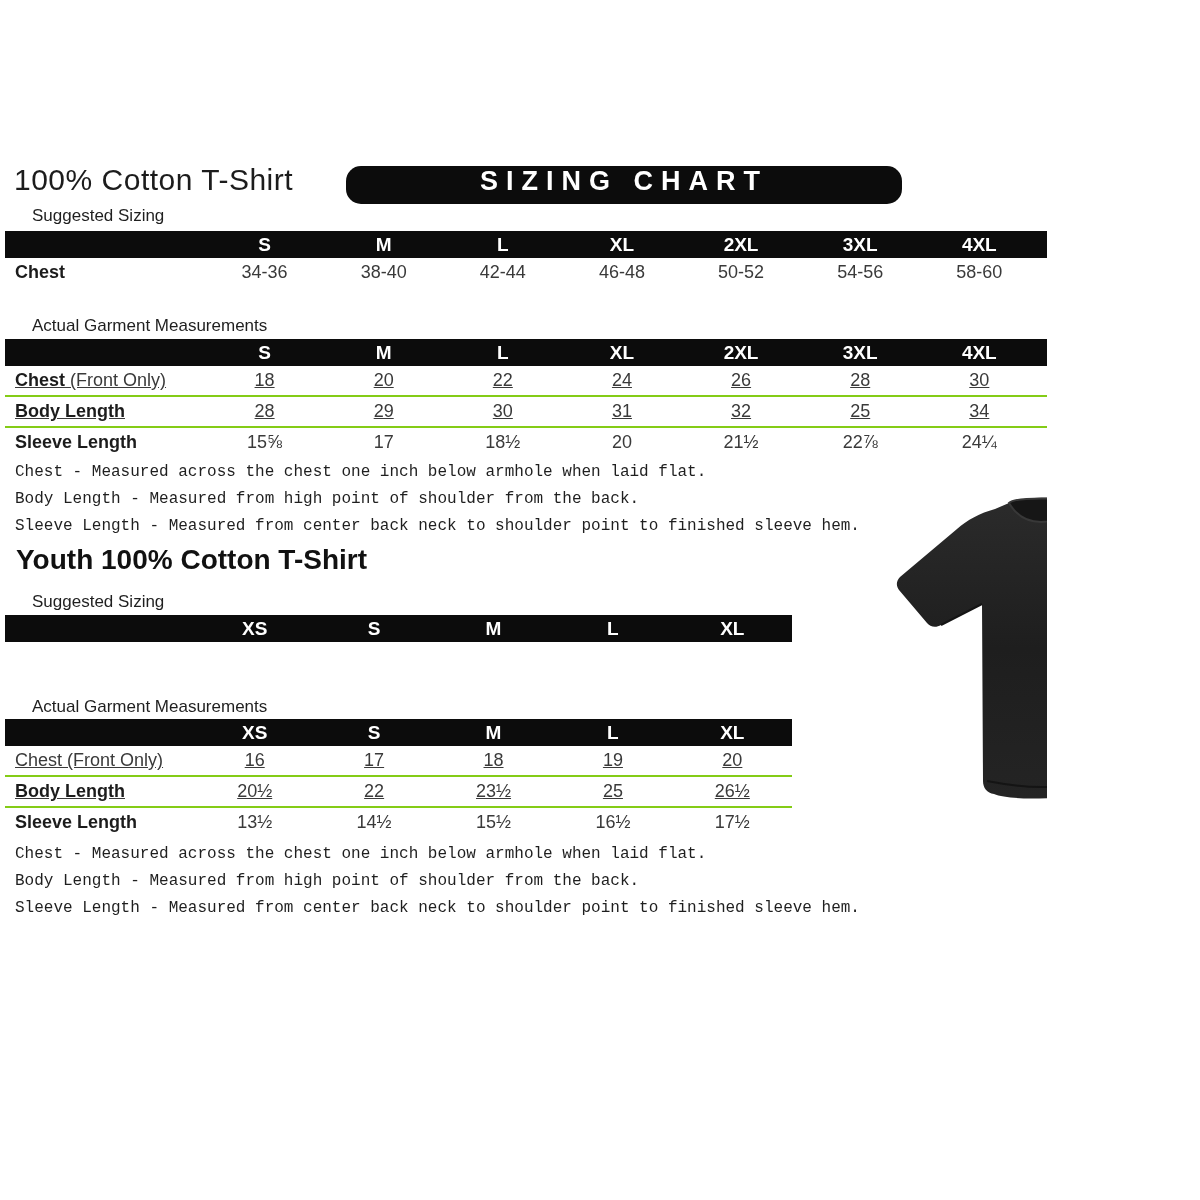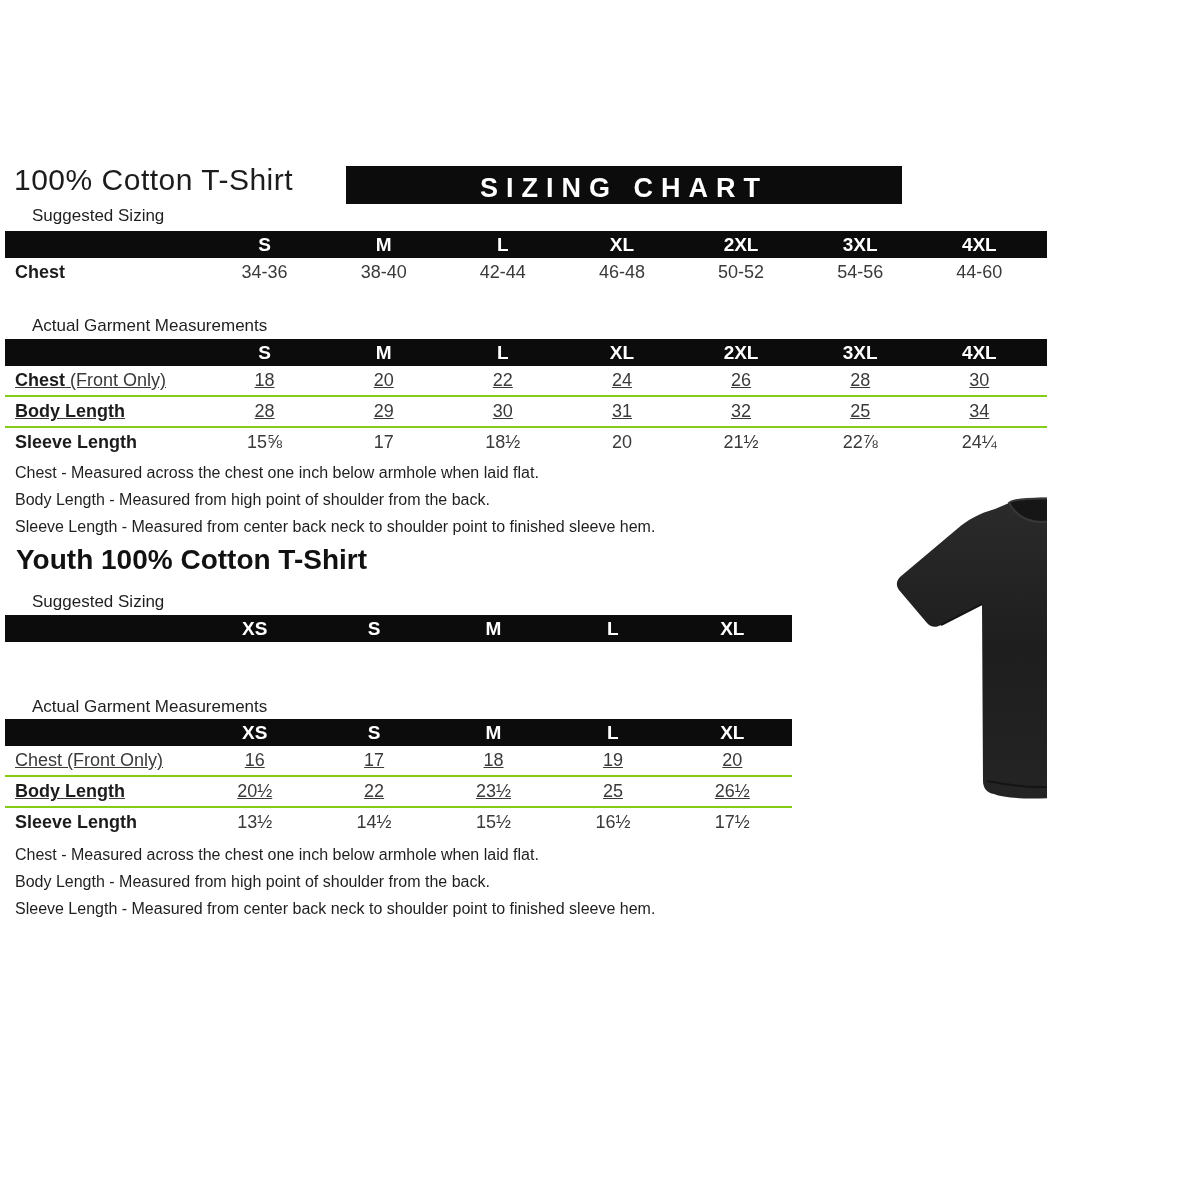--- a/index.html
+++ b/index.html
@@ -6,42 +6,42 @@
   .canvas {
     position:relative; width:1047px; height:1200px; background:#ffffff;
     font-family:"Liberation Sans","DejaVu Sans",sans-serif; color:#333;
     overflow:hidden;
   }
   .abs { position:absolute; }
 
   .main-title { left:14px; top:163px; font-size:30px; font-weight:400; color:#1c1c1c; letter-spacing:0.5px; }
   .banner {
     left:346px; top:166px; width:556px; height:38px; background:#0c0c0c;
-    display:flex; align-items:flex-end; justify-content:center;
-    color:#ffffff; font-size:27px; font-weight:700; letter-spacing:8px;
+    display:flex; align-items:flex-start; justify-content:center;
+    color:#ffffff; font-size:27px; font-weight:700; letter-spacing:8px;border-radius:15px;
   }
   .section-label { font-size:17px; color:#1f1f1f;margin-left:26px; }
   .youth-title { left:16px; top:544px; font-size:28px; font-weight:700; color:#111; }
 
   .sz-table { left:5px; }
   .sz-table .thead {
     background:#0c0c0c; color:#fff; height:27px;
     display:flex; align-items:center; font-size:19px; font-weight:700;
   }
   .sz-table .trow {
     display:flex; align-items:center; height:29px; font-size:18px; color:#3a3a3a;
   }
   .sz-table .trow.sep { border-bottom:2px solid #84cc16;text-decoration:underline; }
   .sz-table .tlabel { width:200px; padding-left:10px; box-sizing:border-box; text-align:left; }
   .sz-table.youth .tlabel { width:190px; }
   .sz-table .tlabel b { color:#1c1c1c;margin-top:39px; }
   .sz-table .tcell { flex:1; text-align:center; }
 
   .notes { font-size:16px; line-height:27px; color:#1f1f1f; }
-  .notes div { white-space:nowrap; }
+  .notes div { white-space:nowrap;font-family:Liberation Mono, monospace; }
 
   .shirt-wrap { left:888px; top:487px; width:307px; height:322px; }
 </style>
 </head>
 <body>
 
 <div class="canvas">
 
   <div class="abs main-title">100% Cotton T-Shirt</div>
 
@@ -64,21 +64,21 @@
         <div class="tcell">5XL</div>
       </div>
       <div class="trow">
         <div class="tlabel"><b>Chest</b></div>
         <div class="tcell">34-36</div>
         <div class="tcell">38-40</div>
         <div class="tcell">42-44</div>
         <div class="tcell">46-48</div>
         <div class="tcell">50-52</div>
         <div class="tcell">54-56</div>
-        <div class="tcell">44-60</div>
+        <div class="tcell">58-60</div>
         <div class="tcell">62-64</div>
       </div>
     </div>
 
   <div class="abs section-label" style="left:6px; top:316px;">Actual Garment Measurements</div>
 
   <div class="abs sz-table" style="top:339px; width:1153px;">
       <div class="thead">
         <div class="tlabel"></div>
         <div class="tcell">S</div>

